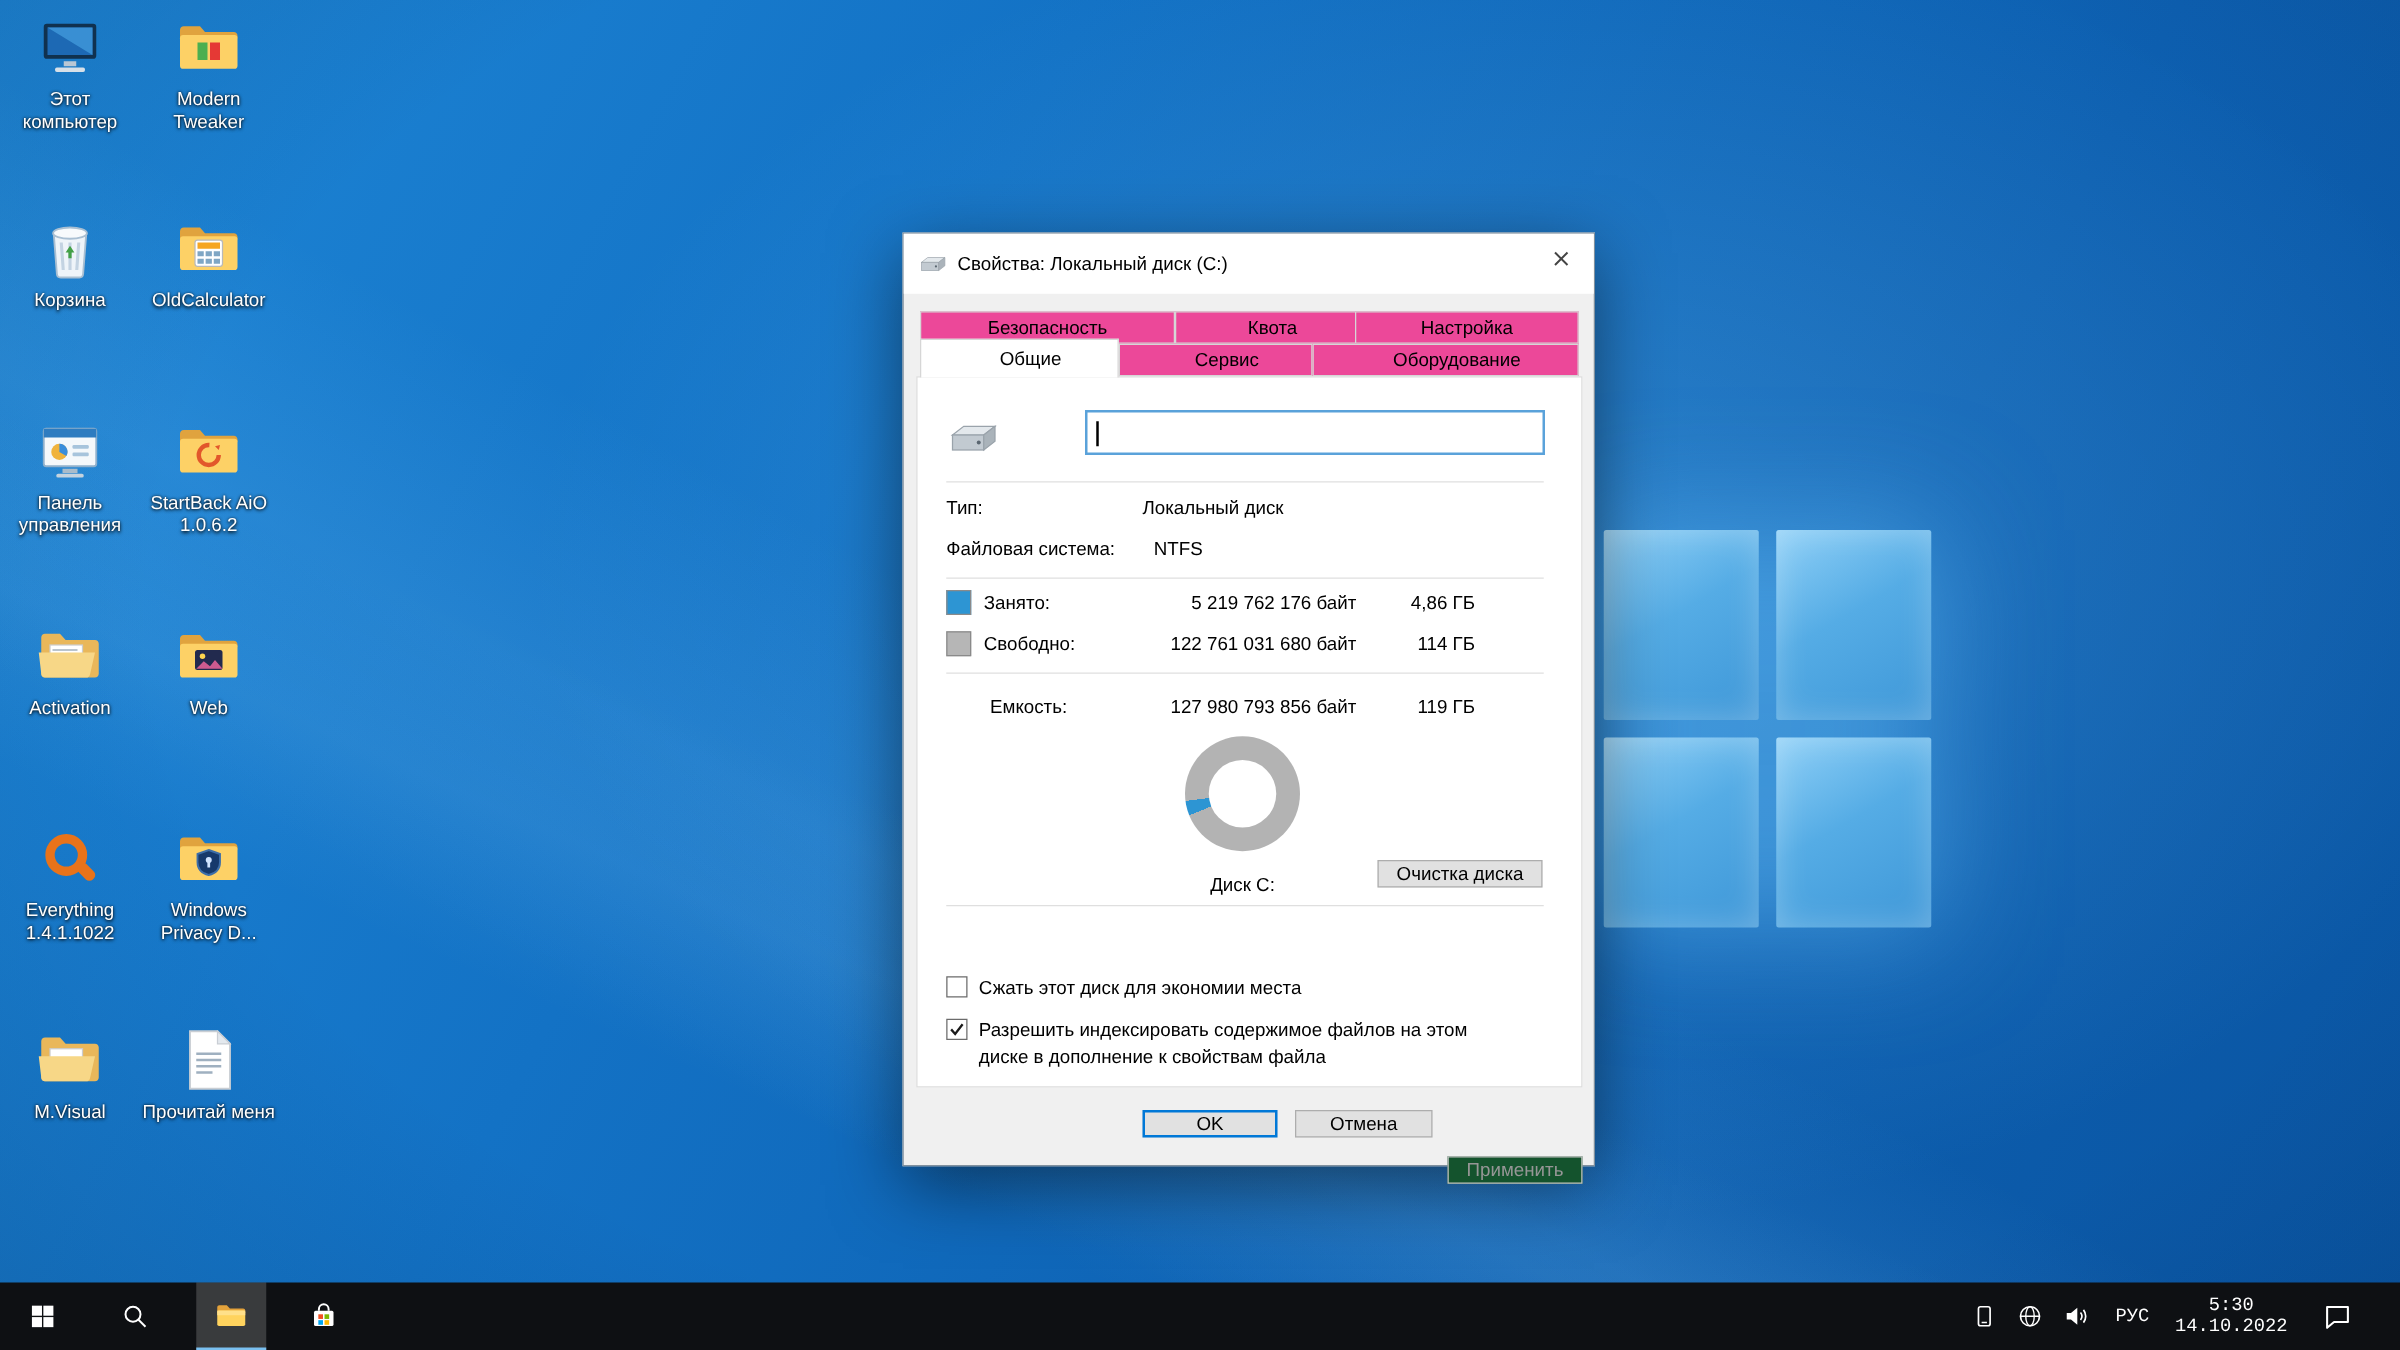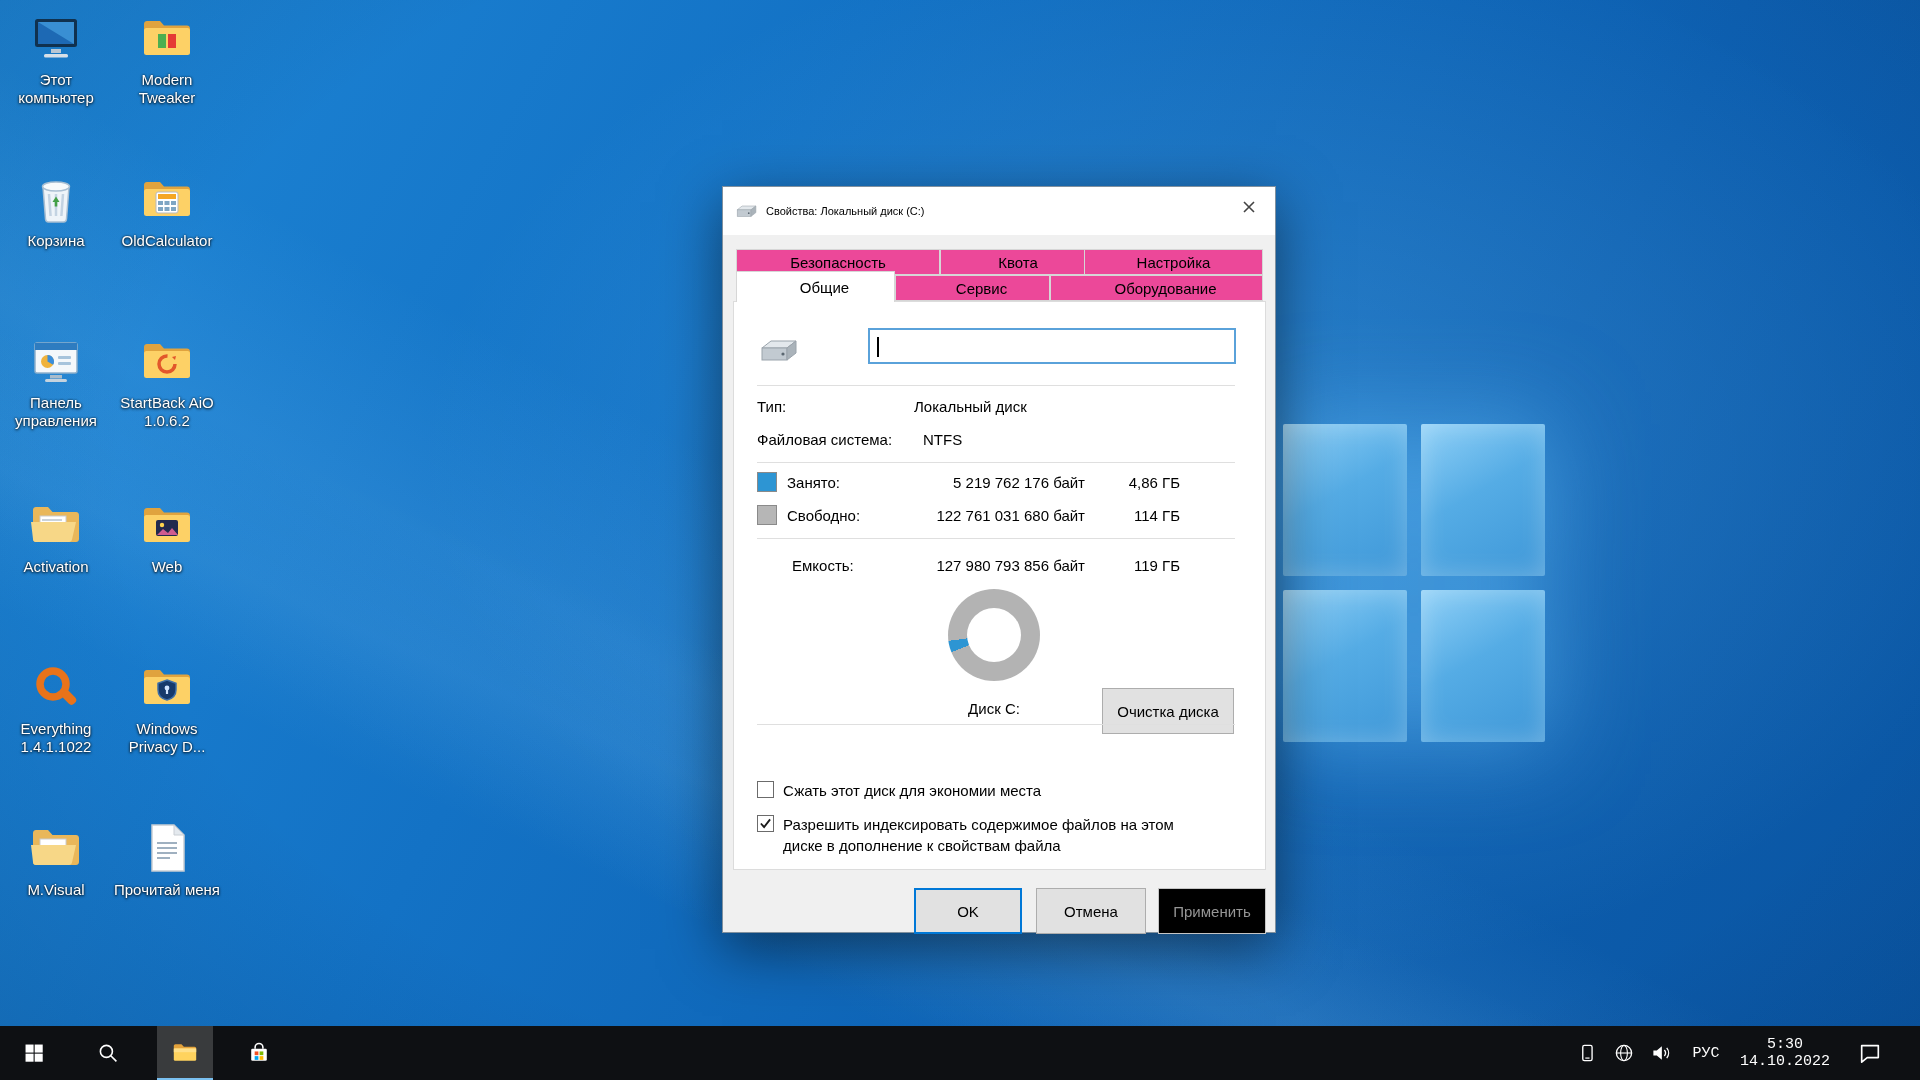--- a/index.html
+++ b/index.html
@@ -30,21 +30,21 @@
   .dicon .lbl { color:#fff; font-size:15px; line-height:1.22; text-align:center; max-width:108px;
     text-shadow:0 1px 3px rgba(0,0,0,.9), 0 0 2px rgba(0,0,0,.65); }
   .c1 { left:1px; } .c2 { left:112px; }
   .r1 { top:10px; } .r2 { top:171px; } .r3 { top:333px; } .r4 { top:497px; } .r5 { top:659px; } .r6 { top:820px; }
 
   
   .dialog { position:absolute; left:722px; top:186px; width:554px; height:747px; background:#f0f0f0;
     border:1px solid #80909e; box-shadow:0 16px 55px rgba(0,0,0,.5); font-size:15px; color:#000; }
   .titlebar { position:absolute; left:0; top:0; width:100%; height:48px; background:#fff;
     display:flex; align-items:center; padding-left:12px; gap:9px; }
-  .titlebar .ttl { font-size:11px; color:#000; }
+  .titlebar .ttl { font-size:15px; color:#000; }
   .close-btn { position:absolute; right:0; top:0; width:52px; height:40px; display:flex; align-items:center; justify-content:center; }
 
   .tab { position:absolute; background:#ec4899; border:1px solid #d6d6d6; display:flex; align-items:center; justify-content:center;
     font-size:15px; height:26px; }
   .tab.back { top:62px; }
   .tab.front { top:88px;padding-left:18px; }
   .tab.active { top:84px; height:31px; background:#fff; border-bottom:none; z-index:4; }
 
   .page { position:absolute; left:10px; top:114px; width:533px; height:569px; background:#fff; border:1px solid #dcdcdc; z-index:2; }
   .sep { position:absolute; left:23px; width:478px; height:1px; background:#dfdfdf; }
@@ -54,24 +54,24 @@
 
   .namebox { position:absolute; left:134px; top:26px; width:368px; height:36px; background:#fff; border:2px solid #5aa2da; }
   .caret { position:absolute; left:7px; top:7px; width:1.5px; height:20px; background:#000; animation:blink 1.1s steps(1) infinite; }
   @keyframes blink { 50% { opacity:0; } }
 
   .legend-sq { position:absolute; width:20px; height:20px; border:1px solid #8a8a8a; }
 
   .donut { position:absolute; left:214px; top:287px; width:92px; height:92px; border-radius:50%; }
   .donut::after { content:""; position:absolute; left:19px; top:19px; width:54px; height:54px; border-radius:50%; background:#fff; }
 
-  .btn { position:absolute; height:46px; background:#e1e1e1; border:1px solid #adadad; display:flex; align-items:center; justify-content:center;
+  .btn { position:absolute; height:22px; background:#e1e1e1; border:1px solid #adadad; display:flex; align-items:center; justify-content:center;
     font-size:15px; color:#000; }
   .btn.default { border:2px solid #0078d7; }
-  .btn.disabled { background:#000000; border-color:#c5c5c5; color:#969696; }
+  .btn.disabled { background:#14532d; border-color:#c5c5c5; color:#969696;margin-top:37px; }
 
   .chk { position:absolute; width:17px; height:17px; background:#fff; border:1px solid #6b6b6b; display:flex; align-items:center; justify-content:center; }
   .chk-label { position:absolute; font-size:15px; line-height:21px; }
 
   
   .taskbar { position:absolute; left:0; top:1026px; width:1920px; height:54px; background:#0e1013;font-family:Liberation Mono, monospace; }
   .tb-btn { position:absolute; top:0; height:54px; width:56px; display:flex; align-items:center; justify-content:center; }
   .tb-btn.active-app { background:rgba(255,255,255,.18); border-bottom:2px solid #7ac0f0; }
   .tray { position:absolute; top:0; height:54px; display:flex; align-items:center; justify-content:center; color:#fff; }
   .clockblock { flex-direction:column; font-size:15px; line-height:17px; text-align:center; }

